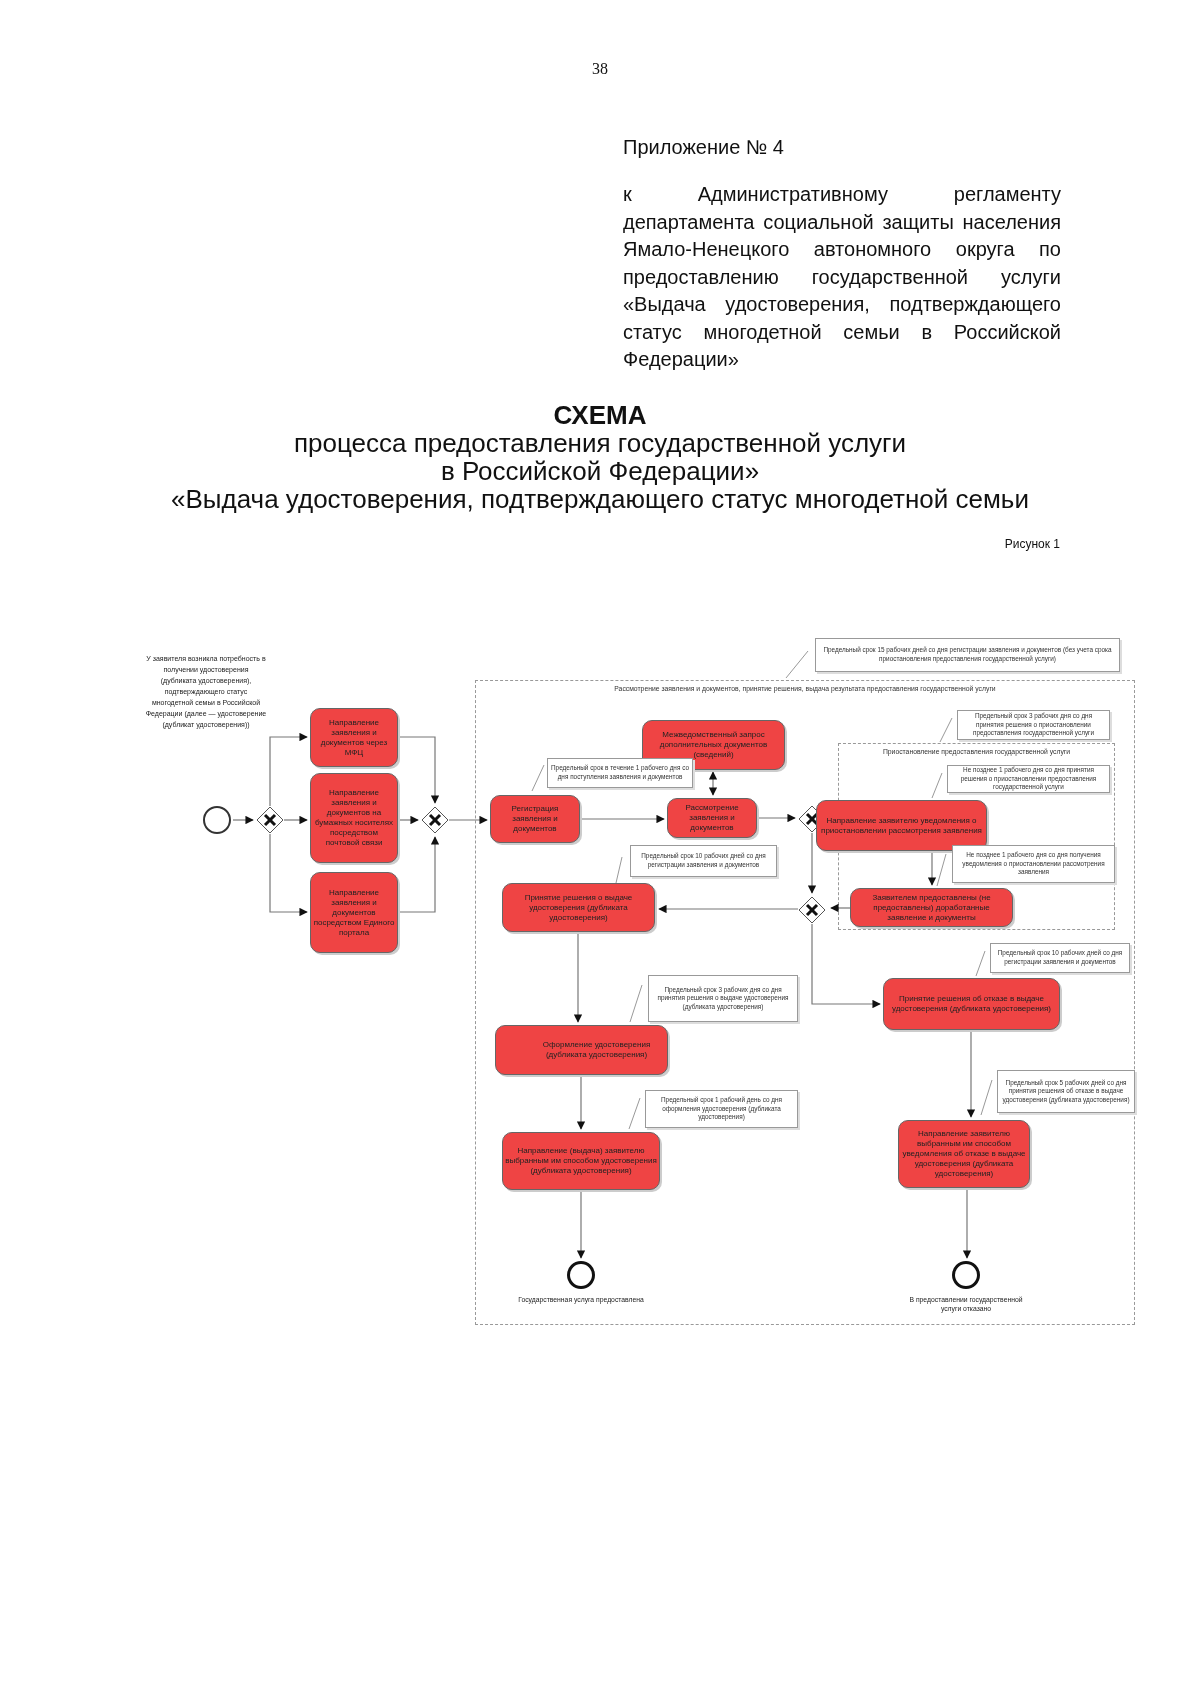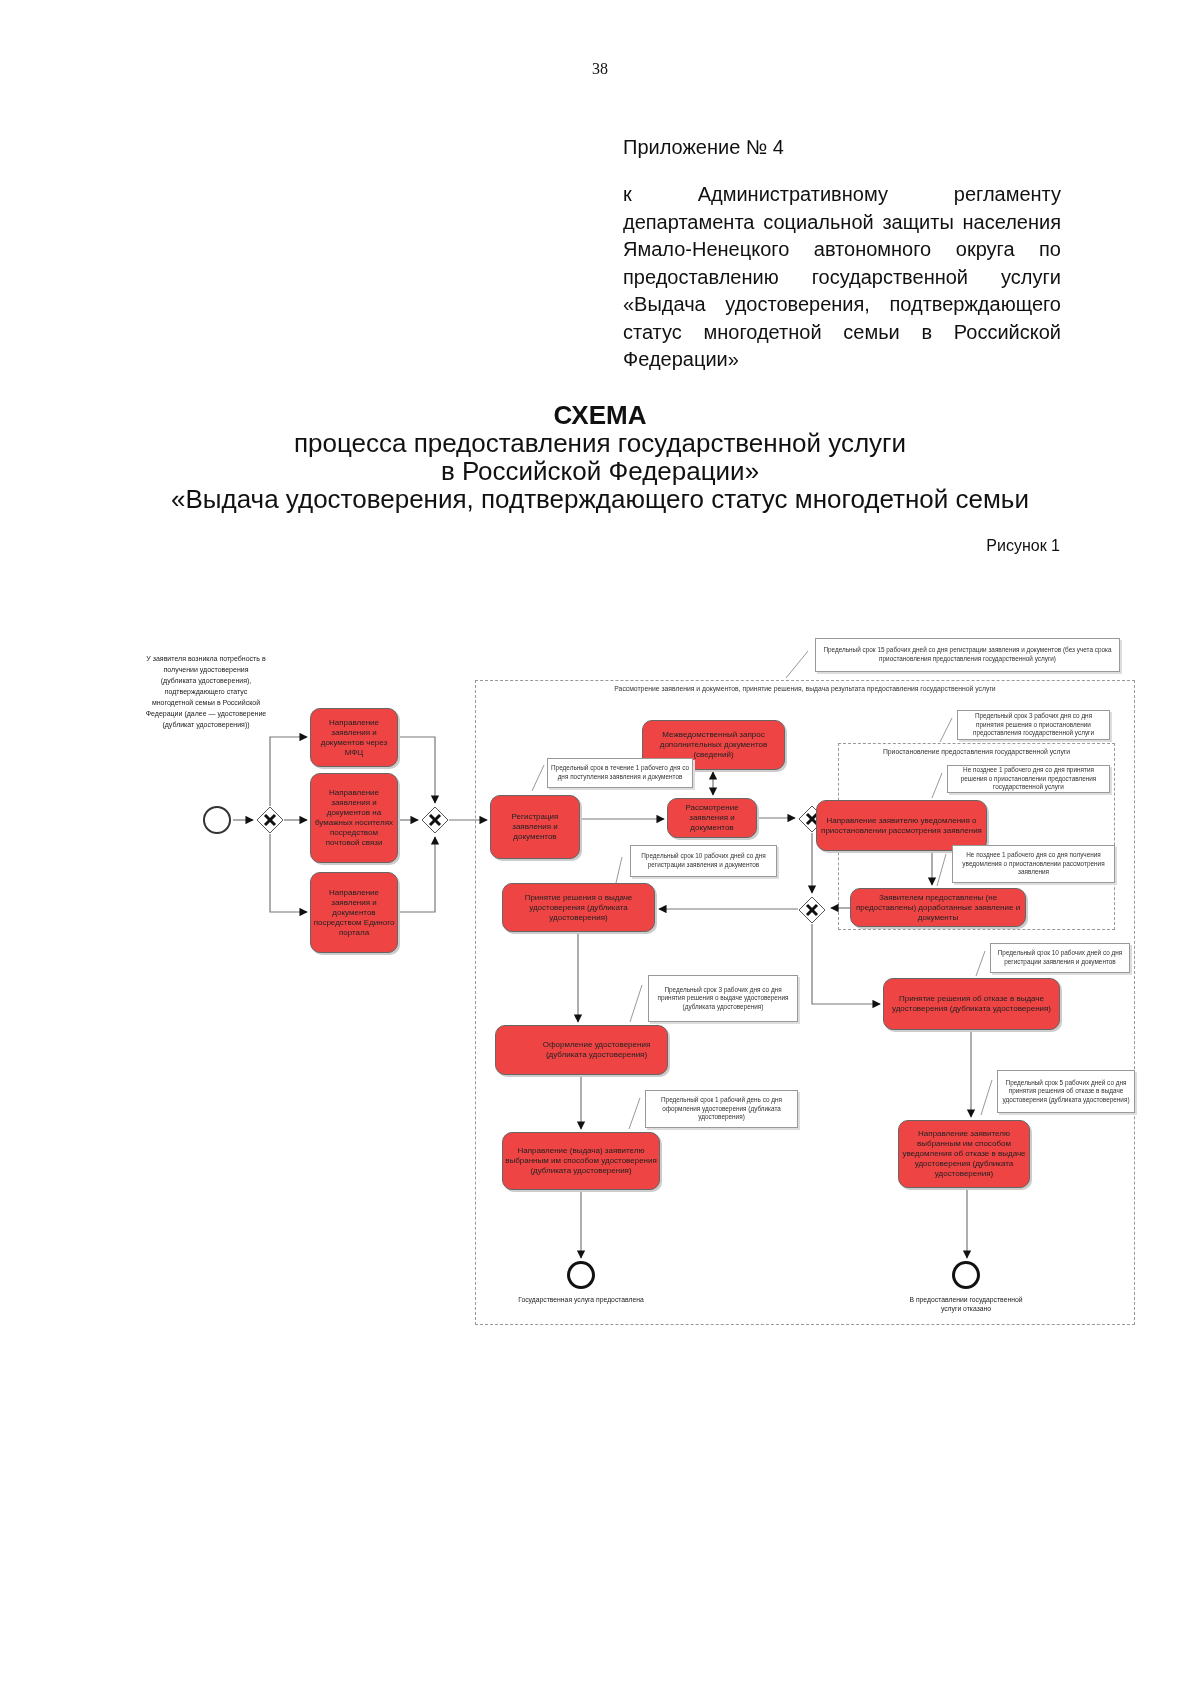--- a/index.html
+++ b/index.html
@@ -6,21 +6,21 @@
   .page{position:relative;width:1200px;height:1696px;background:#fff;overflow:hidden;
         font-family:"Liberation Sans",sans-serif;color:#111;}
   .pagenum{position:absolute;top:60px;left:0;width:1200px;text-align:center;
            font-family:"Liberation Serif",serif;font-size:16px;}
   .appx-label{position:absolute;left:623px;top:136px;font-size:20px;}
   .appx-body{position:absolute;left:623px;top:181px;width:438px;font-size:20px;
              line-height:27.5px;text-align:justify;}
   .title-block{position:absolute;left:0;top:401px;width:1200px;text-align:center;
                font-size:26px;line-height:28px;}
   .title-block .b{font-weight:bold;}
-  .figure-label{position:absolute;top:537px;right:140px;font-size:16px;}
+  .figure-label{position:absolute;top:537px;right:140px;font-size:12px;}
 
   .diagram{position:absolute;left:140px;top:595px;width:1010px;height:750px;}
   .task{position:absolute;border:1px solid #666;border-radius:10px;background:#ef4444;
         box-shadow:2px 2px 0 #ccc;display:flex;align-items:center;justify-content:center;
         text-align:center;font-size:8px;line-height:10px;color:#222;padding:2px;box-sizing:border-box;}
   .annot{position:absolute;border:1px solid #999;background:#fff;box-shadow:2px 2px 0 #ddd;
          display:flex;align-items:center;justify-content:center;text-align:center;
          font-size:6.4px;line-height:8.6px;color:#333;padding:1px 3px;box-sizing:border-box;}
   .dashed{position:absolute;border:1px dashed #999;box-sizing:border-box;}
   .cont-label{position:absolute;left:0;right:0;top:4px;text-align:center;
@@ -133,25 +133,25 @@
       <svg width="28" height="28" viewBox="0 0 28 28">
         <polygon points="14,1 27,14 14,27 1,14" fill="#fff" stroke="#555"></polygon>
         <line x1="9" y1="9" x2="19" y2="19" stroke="#111" stroke-width="3"></line>
         <line x1="19" y1="9" x2="9" y2="19" stroke="#111" stroke-width="3"></line>
       </svg>
     </div>
 
     <div class="task" style="left:170px;top:113px;width:88px;height:59px;">Направление заявления и документов через МФЦ</div>
     <div class="task" style="left:170px;top:178px;width:88px;height:90px;">Направление заявления и документов на бумажных носителях посредством почтовой связи</div>
     <div class="task" style="left:170px;top:277px;width:88px;height:81px;">Направление заявления и документов посредством Единого портала</div>
-    <div class="task" style="left:350px;top:200px;width:90px;height:64px;">Регистрация заявления и документов</div>
+    <div class="task" style="left:350px;top:200px;width:90px;height:48px;">Регистрация заявления и документов</div>
     <div class="task" style="left:527px;top:203px;width:90px;height:40px;">Рассмотрение заявления и документов</div>
     <div class="task" style="left:502px;top:125px;width:143px;height:50px;">Межведомственный запрос дополнительных документов (сведений)</div>
     <div class="task" style="left:676px;top:205px;width:171px;height:51px;">Направление заявителю уведомления о приостановлении рассмотрения заявления</div>
-    <div class="task" style="left:710px;top:293px;width:176px;height:39px;">Заявителем предоставлены (не предоставлены) доработанные заявление и документы</div>
+    <div class="task" style="left:710px;top:293px;width:163px;height:39px;">Заявителем предоставлены (не предоставлены) доработанные заявление и документы</div>
     <div class="task" style="left:362px;top:288px;width:153px;height:49px;">Принятие решения о выдаче удостоверения (дубликата удостоверения)</div>
     <div class="task" style="left:743px;top:383px;width:177px;height:52px;">Принятие решения об отказе в выдаче удостоверения (дубликата удостоверения)</div>
     <div class="task" style="left:355px;top:430px;width:173px;height:50px;padding-left:32px;">Оформление удостоверения (дубликата удостоверения)</div>
     <div class="task" style="left:362px;top:537px;width:158px;height:58px;">Направление (выдача) заявителю выбранным им способом удостоверения (дубликата удостоверения)</div>
     <div class="task" style="left:758px;top:525px;width:132px;height:68px;">Направление заявителю выбранным им способом уведомления об отказе в выдаче удостоверения (дубликата удостоверения)</div>
 
     <div class="annot" style="left:675px;top:43px;width:305px;height:34px;">Предельный срок 15 рабочих дней со дня регистрации заявления и документов (без учета срока приостановления предоставления государственной услуги)</div>
     <div class="annot" style="left:407px;top:163px;width:146px;height:30px;">Предельный срок в течение 1 рабочего дня со дня поступления заявления и документов</div>
     <div class="annot" style="left:490px;top:250px;width:147px;height:32px;">Предельный срок 10 рабочих дней со дня регистрации заявления и документов</div>
     <div class="annot" style="left:817px;top:115px;width:153px;height:30px;">Предельный срок 3 рабочих дня со дня принятия решения о приостановлении предоставления государственной услуги</div>

